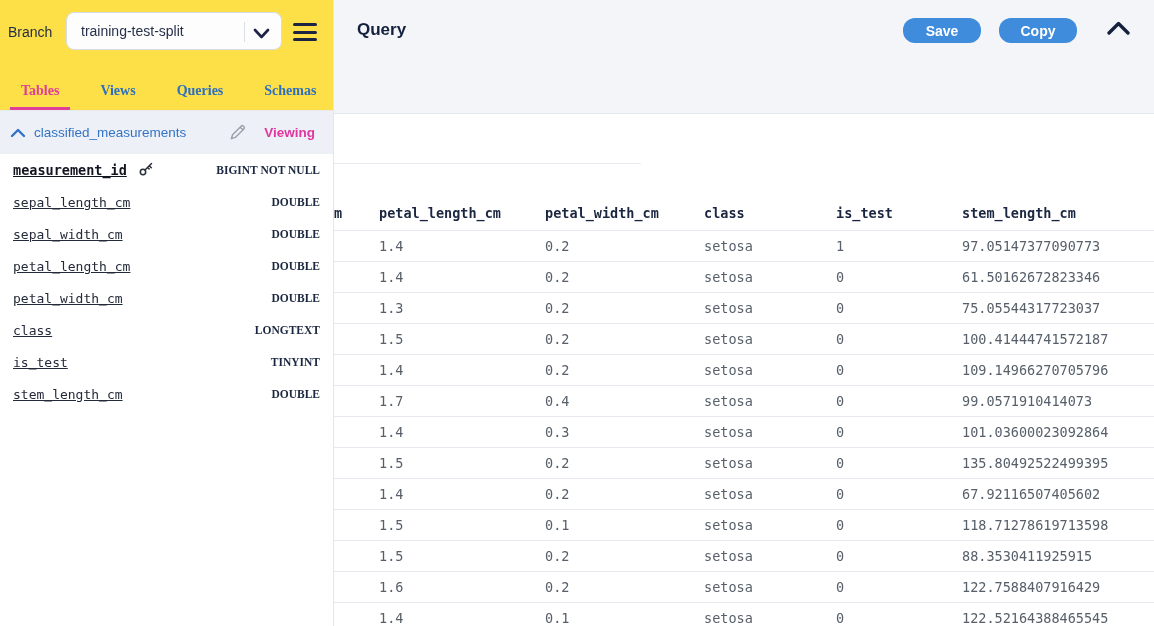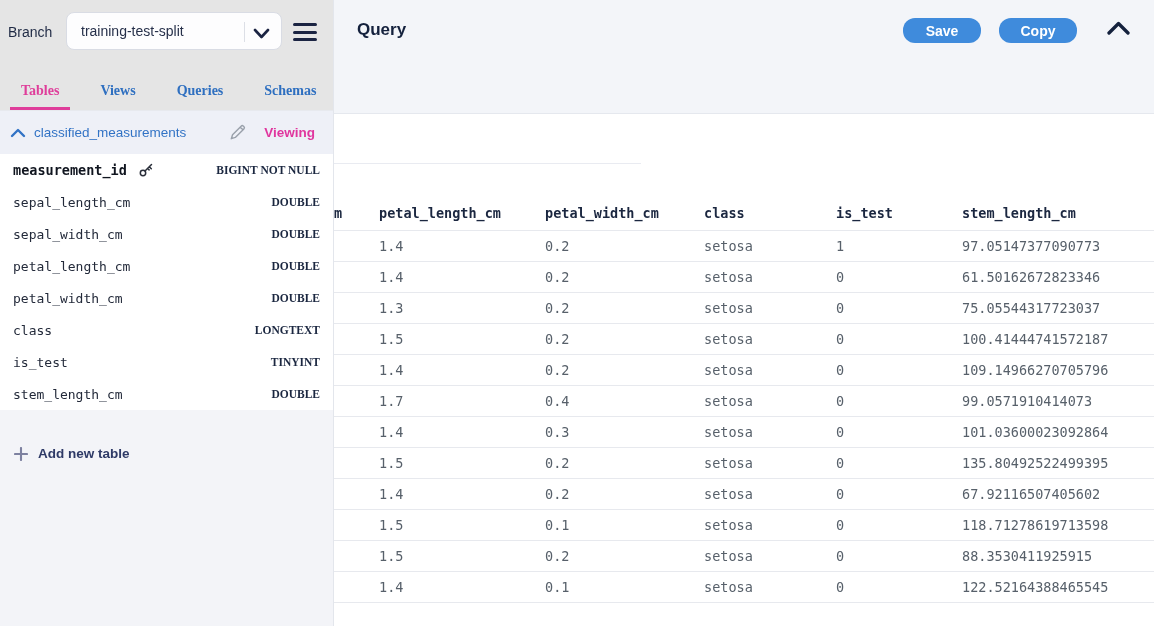--- a/index.html
+++ b/index.html
@@ -3,21 +3,21 @@
 <meta charset="utf-8">
 <style>
   * { margin:0; padding:0; box-sizing:border-box; }
   html,body { width:1154px; height:626px; overflow:hidden; background:#fff;
               font-family:"Liberation Sans", sans-serif; }
   .mono { font-family:"DejaVu Sans Mono", monospace; }
 
   
   .sidebar { position:absolute; left:0; top:0; width:334px; height:626px;
              background:#fff; border-right:1px solid #e3e6ec; }
-  .sb-top { position:relative; height:111px; background:#e5e5e5; border-bottom:1px solid #e7e9ee; }
+  .sb-top { position:relative; height:111px; background:#fde047; border-bottom:1px solid #e7e9ee; }
   .branch-label { position:absolute; left:8px; top:24px; font-size:14px; color:#1f2a44; }
   .branch-select { position:absolute; left:66px; top:12px; width:216px; height:38px;
                    background:#fdfdfe; border:1px solid #d9dce4; border-radius:8px;
                    display:flex; align-items:center; padding-left:14px; cursor:pointer; }
   .branch-value { font-size:14px; color:#26304a; }
   .bs-divider { position:absolute; right:36px; top:9px; width:1px; height:20px; background:#dcdfe6; }
   .bs-chev { position:absolute; right:11px; top:13px; }
   .hamburger { position:absolute; left:293px; top:23px; width:24px; cursor:pointer; }
   .hamburger div { height:3px; background:#1b2442; border-radius:2px; margin-bottom:4.5px; }
   .tabs { position:absolute; left:10px; bottom:0; display:flex;font-family:Liberation Serif, serif; }
@@ -27,21 +27,21 @@
 
   .tbl-band { height:43px; background:#eef0f7; display:flex; align-items:center; padding:0 10px; }
   .tbl-name { margin-left:8px; font-size:13.5px; font-weight:normal; color:#3273c5; }
   .pencil { margin-left:42px; cursor:pointer; display:flex; }
   .viewing { margin-left:17px; font-size:13.5px; font-weight:bold; color:#e0369e; }
 
   .col-list { background:#fff; }
   .col-row { height:32px; display:flex; align-items:center; justify-content:space-between;
              padding:0 13px; background:#fff; }
   .col-name { font-family:"DejaVu Sans Mono", monospace; font-size:13px; color:#232a3a;
-              display:flex; align-items:center; }
+              display:flex; align-items:flex-start;text-decoration:underline; }
   .col-name.primary { font-weight:bold; font-size:13.5px; color:#10151f; }
   .col-name svg { margin-left:6px; }
   .col-type { font-family:Liberation Serif, serif; font-size:11.5px; font-weight:bold; color:#1b2740; }
 
   .sb-bottom { height:216px; background:#f3f4f8; }
   .add-row { padding:36px 0 0 14px; display:flex; align-items:center; cursor:pointer; }
   .add-label { margin-left:10px; font-size:13.5px; font-weight:bold; color:#2e3a67; }
 
   
   .main { position:absolute; left:334px; top:0; width:820px; height:626px; }
@@ -142,30 +142,20 @@
       <div class="col-row">
         <span class="col-name">is_test</span>
         <span class="col-type">TINYINT</span>
       </div>
       <div class="col-row">
         <span class="col-name">stem_length_cm</span>
         <span class="col-type">DOUBLE</span>
       </div>
     </div>
 
-  <div class="sb-bottom">
-    <div class="add-row">
-      <span style="display:flex;">
-        <svg width="14" height="14" viewBox="0 0 14 14">
-            <path d="M7 1v12 M1 7h12" stroke="#7d81a0" stroke-width="2.1" stroke-linecap="round"></path>
-          </svg>
-      </span>
-      <span class="add-label">Add new table</span>
-    </div>
-  </div>
 </div>
 
 <div class="main">
   <div class="q-band">
     <span class="q-title">Query</span>
     <button class="btn btn-save">Save</button>
     <button class="btn btn-copy">Copy</button>
     <span class="q-collapse">
       <svg width="23" height="17" viewBox="0 0 23 17">
           <polyline points="2,13 11.5,3.5 21,13" fill="none" stroke="#14213d" stroke-width="3.3" stroke-linecap="round" stroke-linejoin="round"></polyline>
@@ -278,20 +268,28 @@
           <tr>
             <td></td>
             <td>1.5</td>
             <td>0.2</td>
             <td>setosa</td>
             <td>0</td>
             <td>88.3530411925915</td>
           </tr>
           <tr>
             <td></td>
+            <td>1.6</td>
+            <td>0.2</td>
+            <td>setosa</td>
+            <td>0</td>
+            <td>122.7588407916429</td>
+          </tr>
+          <tr>
+            <td></td>
             <td>1.4</td>
             <td>0.1</td>
             <td>setosa</td>
             <td>0</td>
             <td>122.52164388465545</td>
           </tr>
         </tbody>
     </table>
   </div>
 </div>

